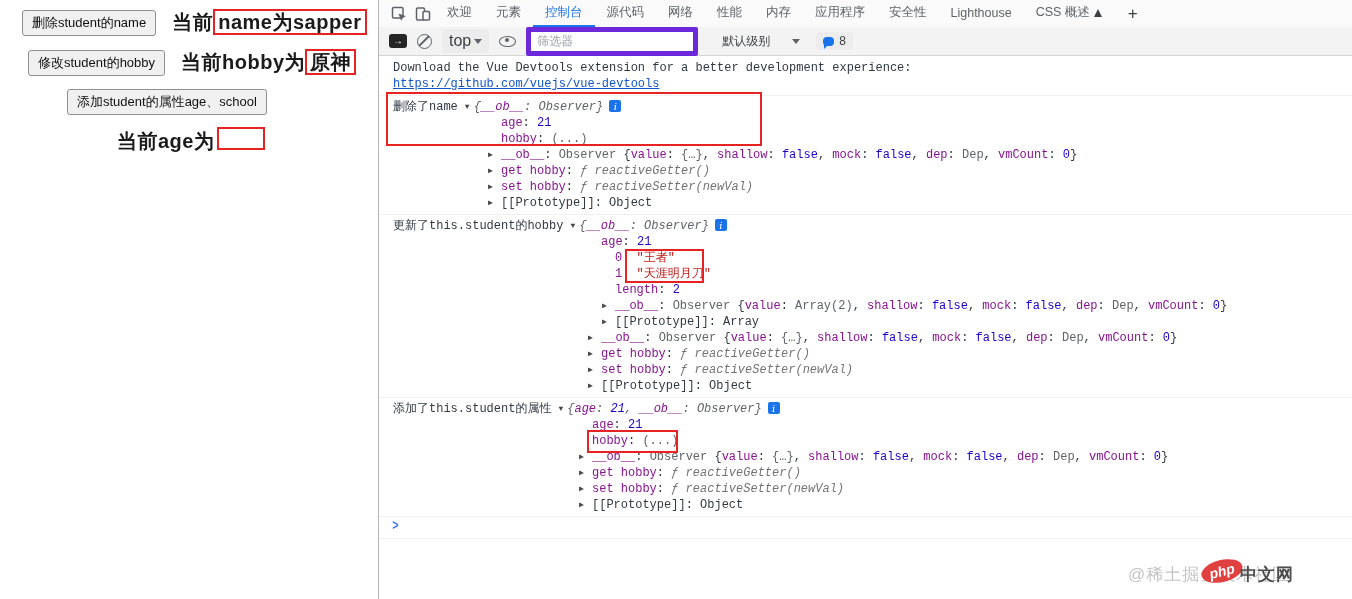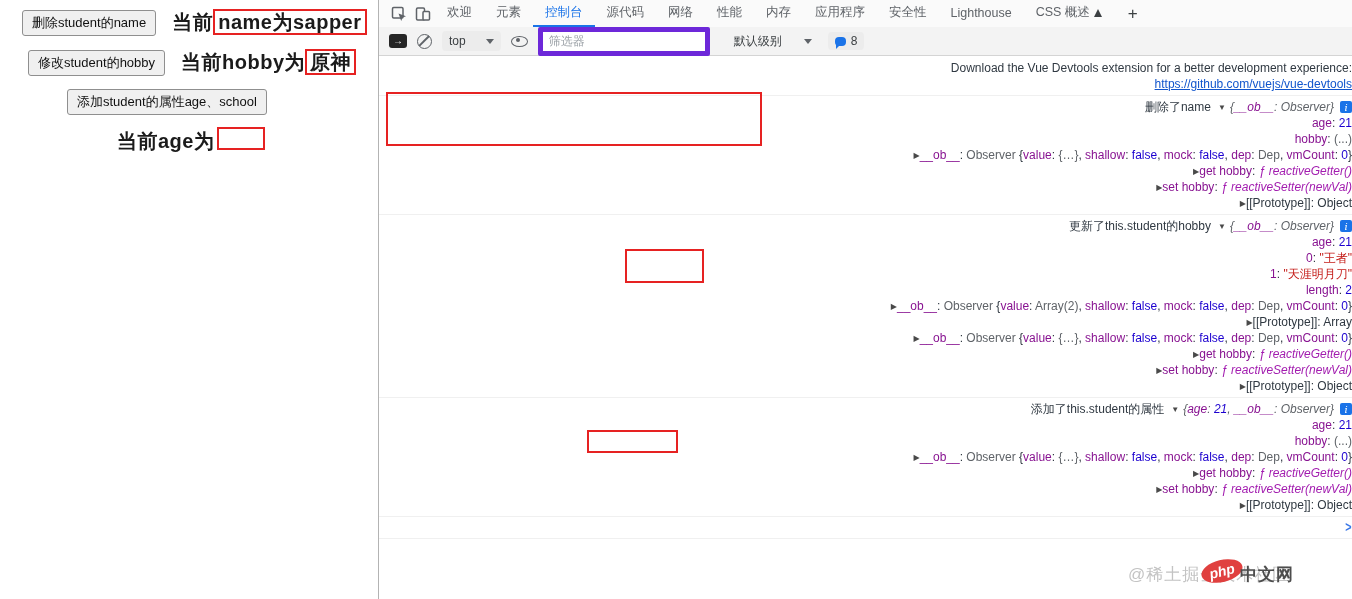--- a/index.html
+++ b/index.html
@@ -33,58 +33,58 @@
         border-bottom:8px solid #3c4043;display:inline-block;}
   .plus{font-size:17px;color:#3c4043;margin-left:14px;cursor:pointer;}
 
   .toolbar{position:absolute;left:0;top:27px;right:0;height:28px;background:#f3f3f3;
         border-bottom:1px solid #d4d4d4;display:flex;align-items:center;gap:10px;padding-left:10px;}
   .sbicon{width:18px;height:14px;background:#262626;border-radius:3px;color:#fff;
         display:flex;align-items:center;justify-content:center;font-size:10px;line-height:1;cursor:pointer;}
   .clear-icon{width:13px;height:13px;border:1.5px solid #5f6368;border-radius:50%;position:relative;cursor:pointer;}
   .clear-icon::after{content:"";position:absolute;left:-1px;top:5px;width:14px;height:1.5px;
         background:#5f6368;transform:rotate(-45deg);}
-  .pill{display:flex;align-items:center;gap:20px;background:#ececec;border-radius:4px;
-        padding:3px 7px;font-size:12px;color:#3c4043;cursor:pointer;}
+  .pill{display:flex;align-items:center;gap:3px;background:#ececec;border-radius:4px;
+        padding:3px 7px;font-size:16px;color:#3c4043;cursor:pointer;}
   .caret{width:0;height:0;border-left:4px solid transparent;border-right:4px solid transparent;
         border-top:5px solid #5f6368;display:inline-block;}
   .eye{width:15px;height:9px;border:1.5px solid #5f6368;border-radius:50%;position:relative;cursor:pointer;}
   .eye::after{content:"";position:absolute;left:4.5px;top:1.5px;width:4px;height:4px;border-radius:50%;background:#5f6368;}
   .filter{width:150px;height:19px;border:5px solid #6d28d9;border-radius:2px;font-size:12px;
         padding:0 6px;font-family:"Liberation Sans",sans-serif;color:#333;background:#fff;}
   .filter::placeholder{color:#9aa0a6;}
   .lvlsel{display:flex;align-items:center;gap:22px;font-size:12px;color:#3c4043;cursor:pointer;margin-left:14px;}
   .badge{display:flex;align-items:center;gap:5px;background:#ececec;border-radius:4px;
         padding:2px 7px;font-size:12px;color:#3c4043;cursor:pointer;margin-left:6px;}
   .bubble{width:11px;height:9px;background:#1a73e8;border-radius:4px;position:relative;}
   .bubble::after{content:"";position:absolute;left:1px;bottom:-3px;width:0;height:0;
         border-top:4px solid #1a73e8;border-right:4px solid transparent;}
 
   
   .console{position:absolute;left:0;top:56px;right:0;bottom:0;background:#fff;
-        font-family:Liberation Sans, sans-serif;font-size:12px;color:#303942;text-align:right;}
+        font-family:Liberation Mono, monospace;font-size:12px;color:#303942;}
   .msg{border-bottom:1px solid #f0f0f0;padding:3px 0;}
   .banner{padding:4px 0 3px 0;}
   .crow{line-height:16px;height:16px;white-space:nowrap;padding-left:14px;}
   .link{color:#1155cc;text-decoration:underline;display:block;cursor:pointer;}
   .lbl{color:#303942;}
   .arrow{display:inline-block;width:13px;margin-left:-13px;color:#494949;font-size:8px;
         vertical-align:1px;cursor:pointer;}
   .chead .arrow{width:auto;margin:0 4px 0 7px;}
   .e0 .lvl1{padding-left:122px;}
   .e1 .lvl1{padding-left:222px;}
   .e1 .lvl2{padding-left:236px;}
   .e2 .lvl1{padding-left:213px;}
   .tk-key{color:#881391;}
   .tk-num{color:#1c00cf;}
   .tk-str{color:#c41a16;}
   .tk-cls{color:#5f6368;}
   .tk-dim{color:#5f6368;}
   .tk-pl{color:#303942;}
-  .tk-fn{color:#a21caf;font-style:italic;}
+  .tk-fn{color:#737373;font-style:italic;}
   .tk-prev{color:#5f6368;font-style:italic;}
   .tk-prevkey{color:#881391;font-style:italic;}
   .tk-prevnum{color:#1c00cf;font-style:italic;}
   .tk-prevcls{color:#5f6368;font-style:italic;}
   .info-icon{display:inline-block;width:12px;height:12px;background:#1a73e8;border-radius:2px;
         margin-left:6px;vertical-align:-2px;position:relative;cursor:pointer;}
   .info-icon::after{content:"i";position:absolute;left:0;top:-1px;width:12px;text-align:center;
         color:#fff;font-size:10px;font-style:italic;font-family:"DejaVu Serif",serif;}
   .prompt{padding:3px 0 2px 13px;border-bottom:1px solid #f0f0f0;height:16px;}
   .chev{color:#3b78e7;font-weight:bold;font-size:12px;transform:scale(0.9,1.15);display:inline-block;}

